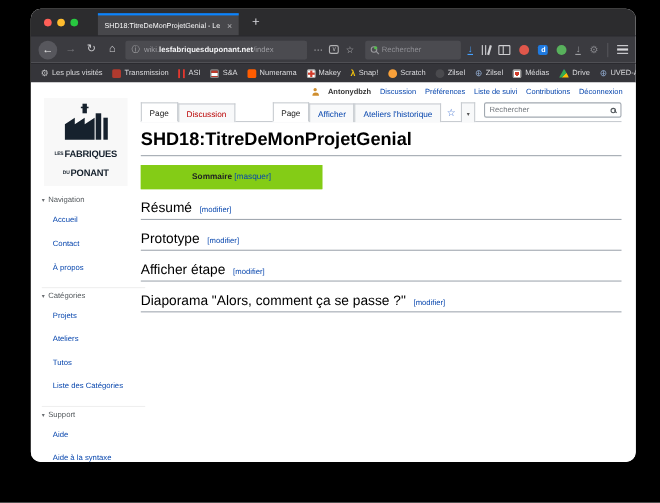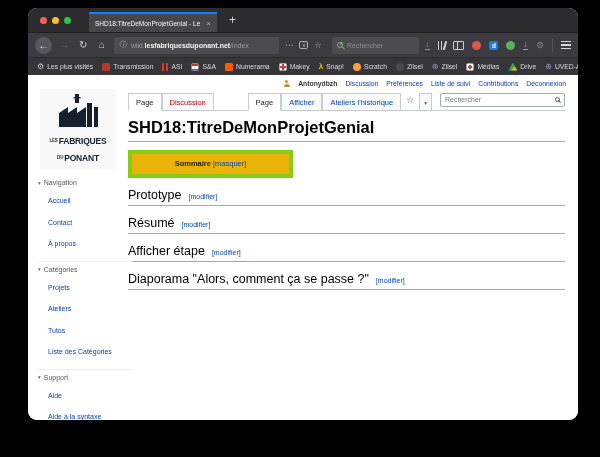--- a/index.html
+++ b/index.html
@@ -86,36 +86,36 @@
   .sidenav{position:absolute;left:10px;top:100px;width:94px}
   .portal{border-top:1px solid #efefef;padding-top:4px;margin-top:5px}
   .portal:first-child{border-top:none;margin-top:0}
   .portal-title{color:#54595d;font-size:7px;display:flex;align-items:center;gap:3px}
   .portal-title .arr{font-size:5.5px;color:#6a6e72}
   .portal ul{list-style:none;padding:3px 0 2px 10px}
   .portal li{margin-bottom:3.5px}
   .portal li a{color:#0645ad;font-size:7px}
 
   .content{margin-left:100px;margin-right:13px;padding-top:17px}
-  .views{display:flex;align-items:center;height:19px;border-bottom:1px solid #c8ccd1;font-size:7.5px}
+  .views{display:flex;align-items:flex-end;height:19px;border-bottom:1px solid #c8ccd1;font-size:7.5px}
   .vtab{padding:4px 7px 3px;border:1px solid #c8ccd1;border-bottom:none;background:#f8f9fa;margin-bottom:-1px;white-space:nowrap}
   .vtab.active{background:#fff;border-bottom:1px solid #fff;color:#222}
   .vtab.red{color:#ba0000}
   .vtab.bluetab{color:#0645ad}
   .views .spacer{flex:1}
   .vstar{color:#36c;font-size:9px;padding:0 5px 3px}
   .vcaret{border:1px solid #c8ccd1;border-bottom:none;background:#f8f9fa;color:#555;font-size:5.5px;padding:6px 4px 4px;margin-bottom:-1px}
   .wsearch{width:125px;height:14px;border:1px solid #a2a9b1;border-radius:2px;display:flex;align-items:center;padding:0 4px;margin:0 0 3px 8px;background:#fff}
   .wsearch input{border:none;outline:none;flex:1;font-size:7px;color:#555;font-family:"Liberation Sans",sans-serif;background:transparent}
   .wsearch input::placeholder{color:#72777d}
   .dmag{width:5px;height:5px;border:1px solid #54595d;border-radius:50%;position:relative;flex:none}
   .dmag::after{content:"";position:absolute;width:3px;height:1px;background:#54595d;transform:rotate(45deg);right:-2.4px;bottom:-0.8px}
 
   h1.title{font-size:16.5px;font-weight:bold;color:#000;margin-top:7px;padding-bottom:4px;border-bottom:1px solid #a2a9b1}
-  .toc{margin-top:8px;border:4px solid #84cc16;background:#eab308;display:inline-block;padding:5px 16px 6px;min-width:165px}
+  .toc{margin-top:8px;border:1px solid #84cc16;background:#84cc16;display:inline-block;padding:5px 16px 6px;min-width:165px}
   .toc-title{text-align:center;font-size:7.5px;font-weight:bold;color:#202122}
   .toc-hide{color:#0645ad;font-weight:normal}
   .toc ul{list-style:none;margin-top:3px}
   .toc li{margin-top:3px}
   .toc li a{color:#0645ad;font-size:7.5px}
 
   .h2row{margin-top:10px;padding-bottom:3px;border-bottom:1px solid #a2a9b1;display:flex;align-items:baseline;gap:7px}
   .h2row .h2t{font-size:12.5px;color:#000}
   .editlink{font-size:7px;color:#0645ad}
 
@@ -320,25 +320,25 @@
         </span>
       </div>
 
       <h1 class="title">SHD18:TitreDeMonProjetGenial</h1>
 
       <div class="toc">
         <div class="toc-title"><span>Sommaire</span> <a href="#" class="toc-hide">[masquer]</a></div>
       </div>
 
       <div class="h2row">
+        <span class="h2t">Résumé</span>
+        <a href="#" class="editlink">[modifier]</a>
+      </div>
+      <div class="h2row">
         <span class="h2t">Prototype</span>
-        <a href="#" class="editlink">[modifier]</a>
-      </div>
-      <div class="h2row">
-        <span class="h2t">Résumé</span>
         <a href="#" class="editlink">[modifier]</a>
       </div>
       <div class="h2row">
         <span class="h2t">Afficher étape</span>
         <a href="#" class="editlink">[modifier]</a>
       </div>
       <div class="h2row">
         <span class="h2t">Diaporama "Alors, comment ça se passe ?"</span>
         <a href="#" class="editlink">[modifier]</a>
       </div>

